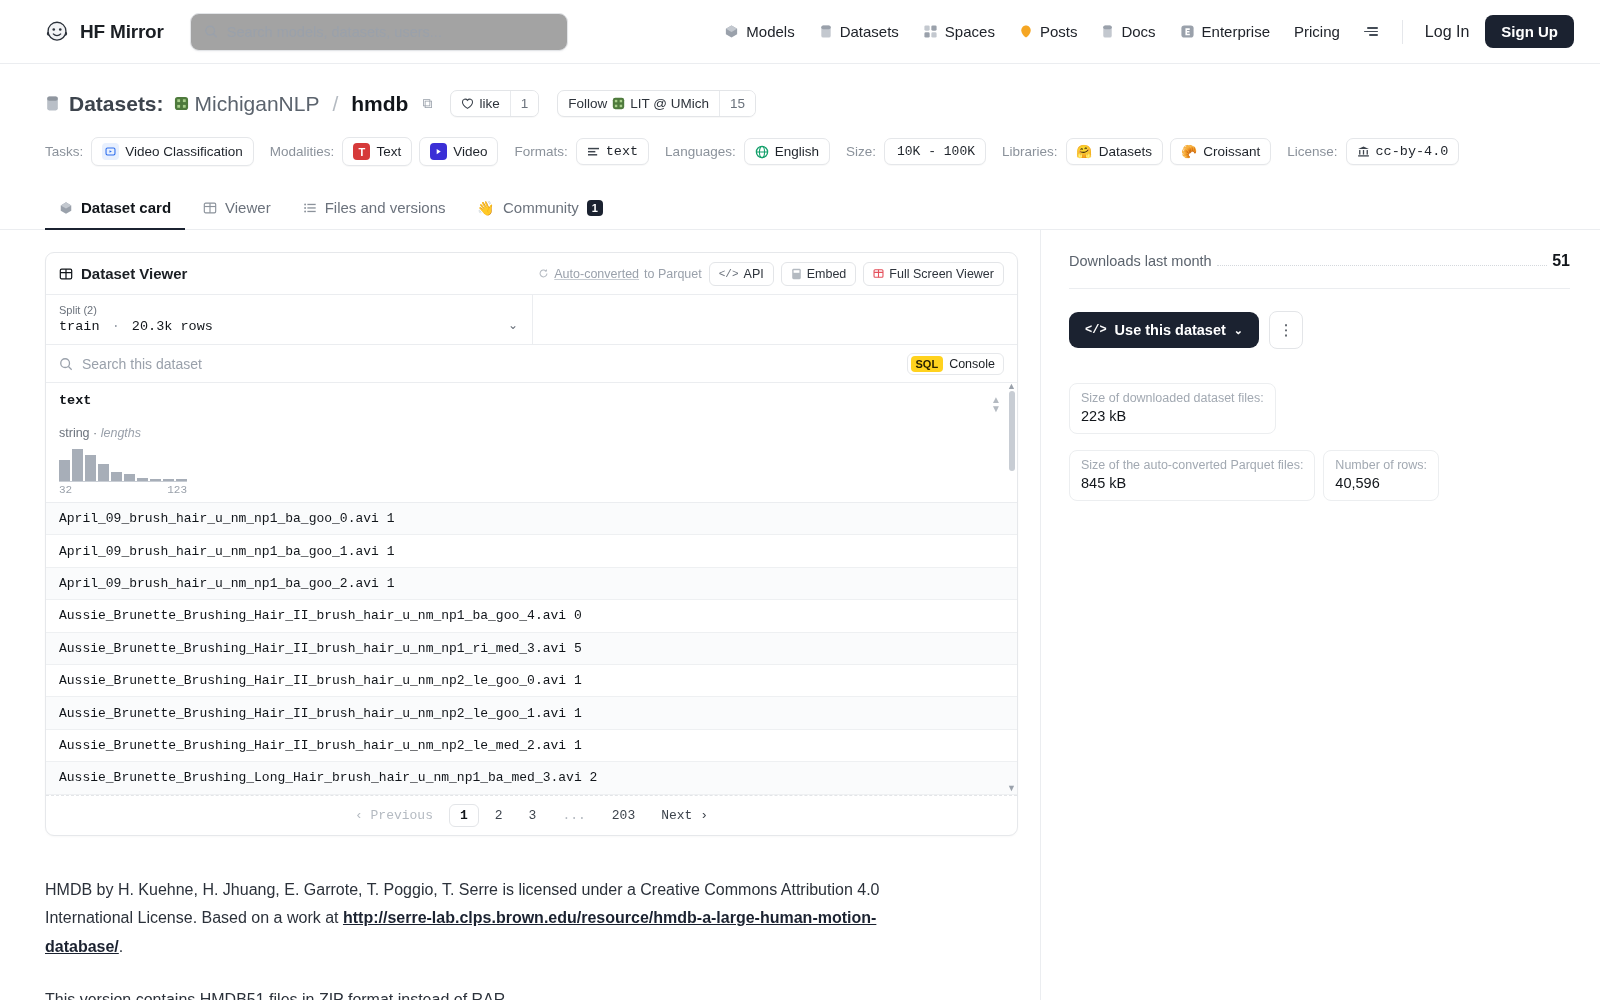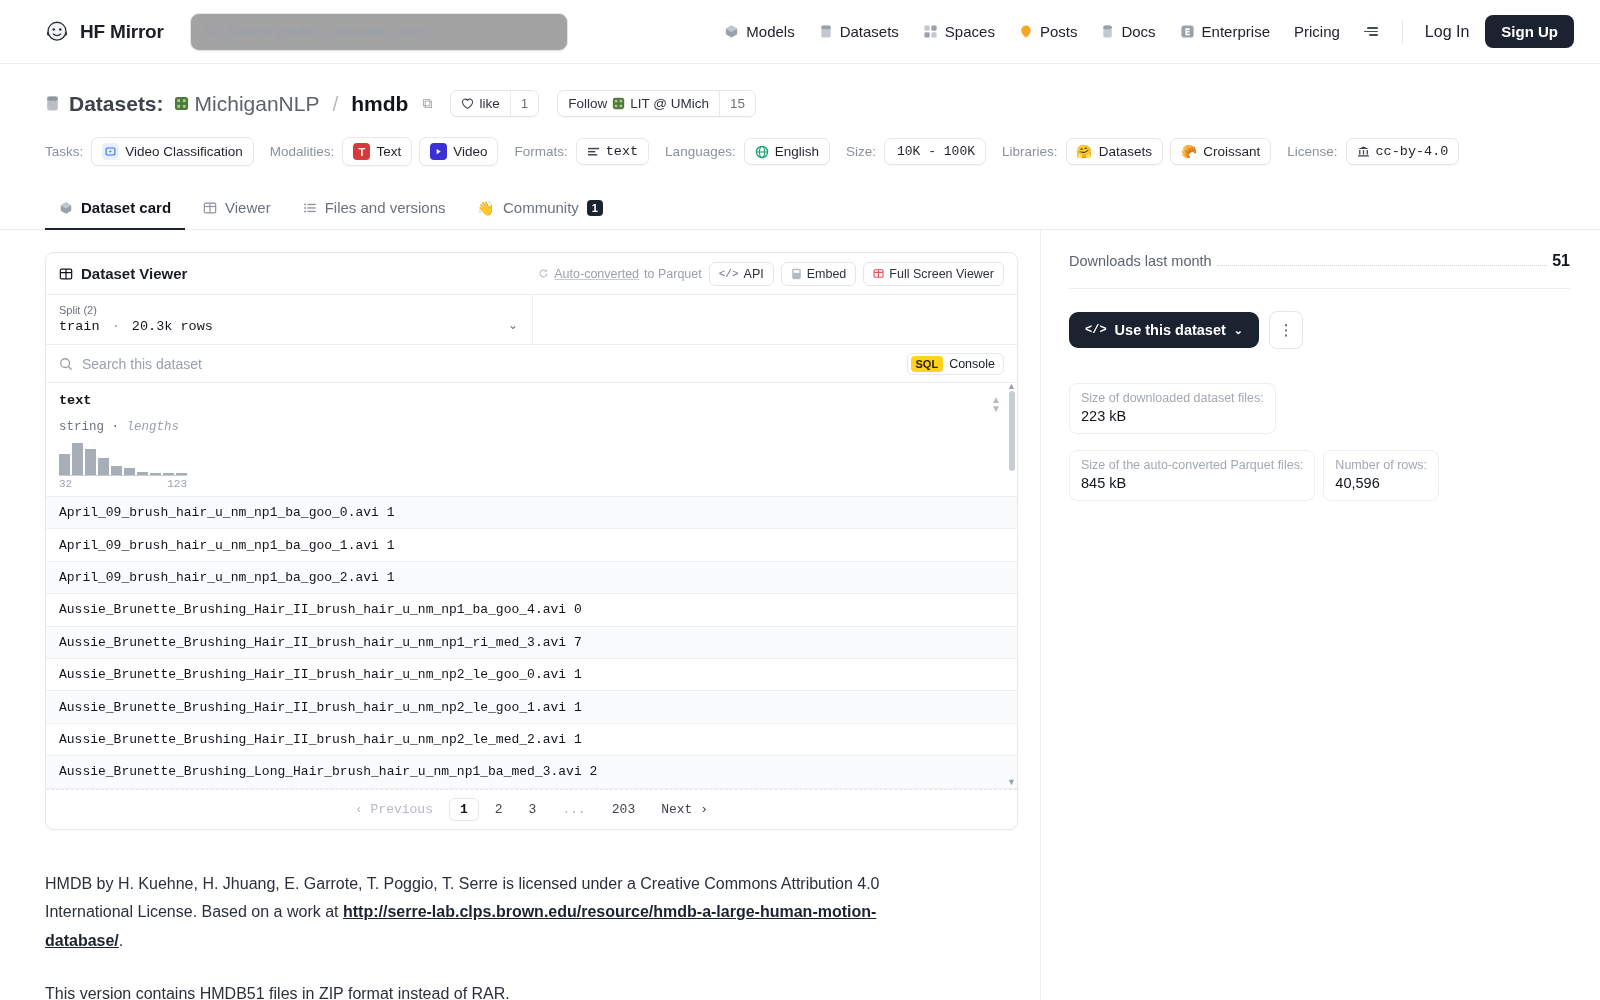--- a/index.html
+++ b/index.html
@@ -167,21 +167,21 @@
   .sqlbtn .sqltag {
     background: #ffd21e; color: #2b2200; font-weight: 700;
     font-size: 11px; padding: 2px 5px; border-radius: 4px;
     font-family: "Liberation Sans", sans-serif;
   }
 
   
   .tbl-wrap { position: relative; }
   .col-head { padding: 10px 13px 6px 13px; border-bottom: 1px solid #ebedf0; position: relative; }
   .col-name { font-size: 13.5px; font-weight: 700; font-family: "Liberation Mono", monospace; color: #11151a; }
-  .col-type { font-size: 12.5px; color: #6b727c; font-family: Liberation Mono, monospace; margin-top: 12px;}
+  .col-type { font-size: 12.5px; color: #6b727c; font-family: Liberation Sans, sans-serif; margin-top: 18px;}
   .col-type em { color: #9aa1ab; }
   .hist { display: flex; align-items: flex-end; gap: 2px; height: 34px; margin-top: 8px; border-bottom: 1px solid #c8cdd4; width: 128px;}
   .hist b { display: block; width: 11px; background: #a7aeb8; }
   .hist-ax { display: flex; justify-content: space-between; width: 128px; font-size: 11px; color: #9aa1ab; font-family: "Liberation Mono", monospace; margin-top: 2px;}
   .sortic { position: absolute; right: 16px; top: 12px; color: #b4bac1; font-size: 10px; line-height: 9px; text-align:center;}
 
   .rows { }
   .row {
     height: 32.4px; display: flex; align-items: center;
     padding: 0 13px; font-size: 13px;
@@ -572,21 +572,21 @@
             <span>123</span>
           </div>
           <div class="sortic">▲<br>▼</div>
         </div>
 
         <div class="rows" id="rows">
             <div class="row">April_09_brush_hair_u_nm_np1_ba_goo_0.avi 1</div>
             <div class="row">April_09_brush_hair_u_nm_np1_ba_goo_1.avi 1</div>
             <div class="row">April_09_brush_hair_u_nm_np1_ba_goo_2.avi 1</div>
             <div class="row">Aussie_Brunette_Brushing_Hair_II_brush_hair_u_nm_np1_ba_goo_4.avi 0</div>
-            <div class="row">Aussie_Brunette_Brushing_Hair_II_brush_hair_u_nm_np1_ri_med_3.avi 7</div>
+            <div class="row">Aussie_Brunette_Brushing_Hair_II_brush_hair_u_nm_np1_ri_med_3.avi 5</div>
             <div class="row">Aussie_Brunette_Brushing_Hair_II_brush_hair_u_nm_np2_le_goo_0.avi 1</div>
             <div class="row">Aussie_Brunette_Brushing_Hair_II_brush_hair_u_nm_np2_le_goo_1.avi 1</div>
             <div class="row">Aussie_Brunette_Brushing_Hair_II_brush_hair_u_nm_np2_le_med_2.avi 1</div>
             <div class="row">Aussie_Brunette_Brushing_Long_Hair_brush_hair_u_nm_np1_ba_med_3.avi 2</div>
           </div>
 
         <div class="scroll-arrow" style="top:-2px">▲</div>
         <div class="scroll-thumb"></div>
         <div class="scroll-arrow" style="bottom:2px">▼</div>
       </div>

